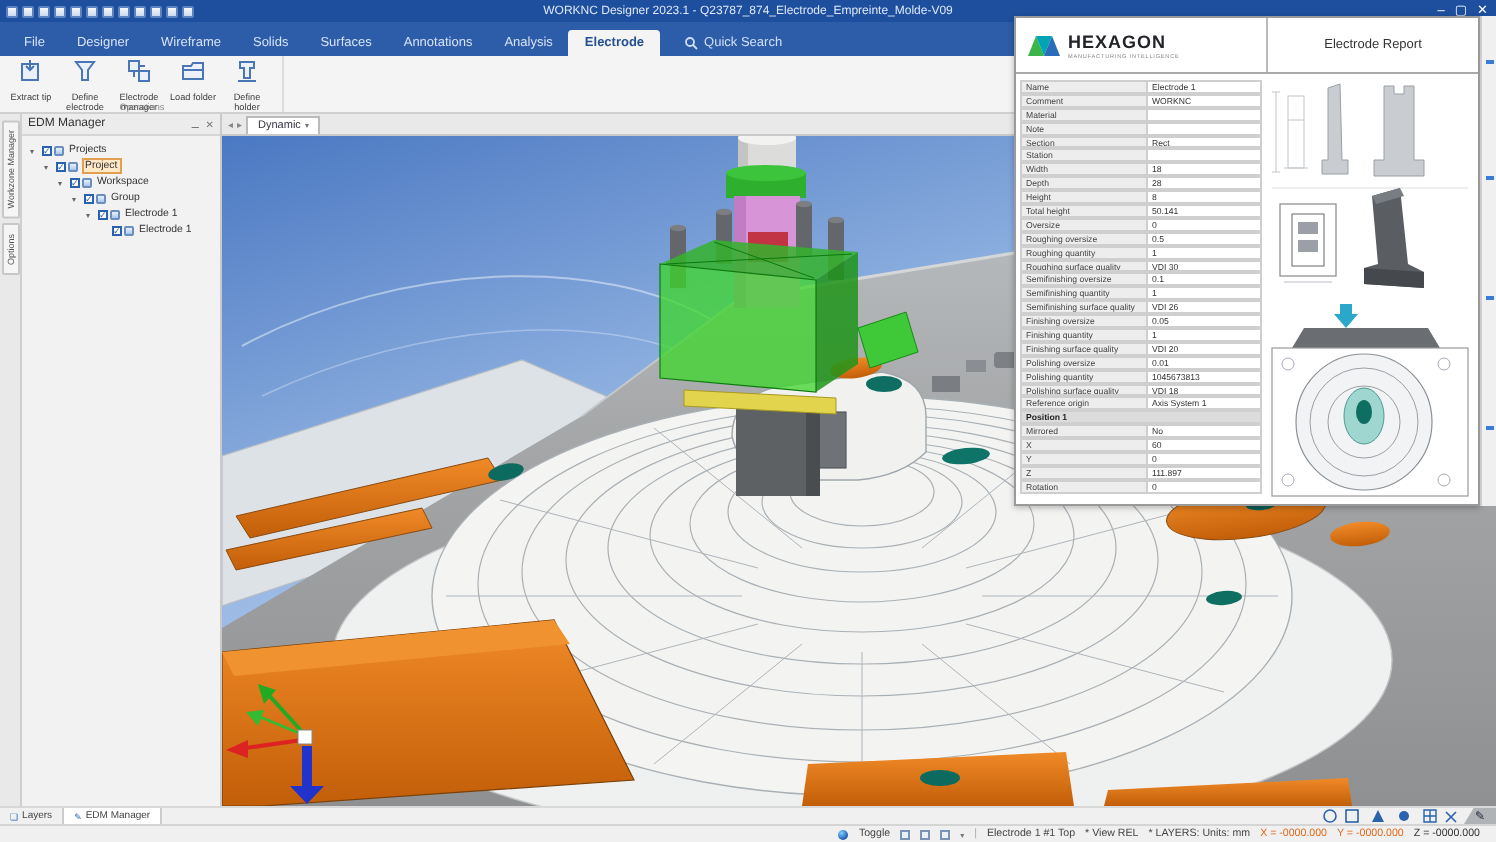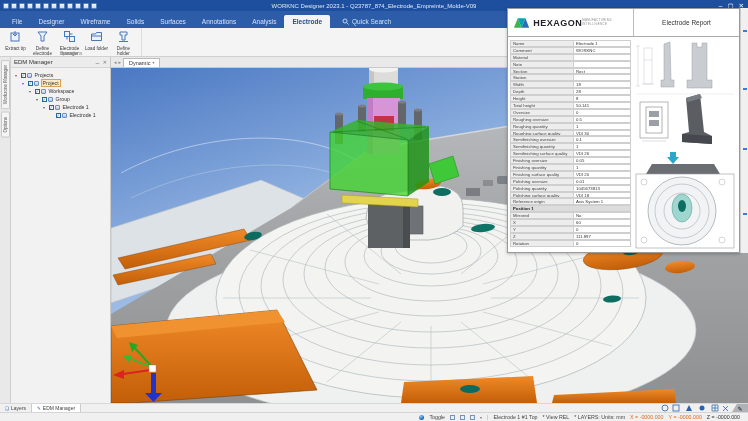--- a/index.html
+++ b/index.html
@@ -49,21 +49,21 @@
   #viewport { position:absolute; left:111px; top:57px; width:637px; height:346px; background:#dfe6ee; }
   #vp-tabstrip { height:11px; background:#e9e9e9; border-bottom:1px solid #c9c9c9; display:flex; align-items:center; gap:2px; padding-left:3px; }
   .vp-nav { font-size:5px; color:#888; }
   #vp-tab { display:flex; align-items:center; gap:2px; background:#fff; border:0.5px solid #bbb; border-bottom:none; font-size:5.5px; color:#334; padding:1px 5px; }
   #scene { position:absolute; left:0; top:11px; width:637px; height:335px; display:block; }
 
   
   #report-panel { position:absolute; left:507px; top:8px; width:233px; height:245px; background:#fff; border:1px solid #9a9a9a; z-index:5; box-shadow:0 1px 3px rgba(0,0,0,0.25); }
   #report-header { height:28px; display:flex; border-bottom:1px solid #aaa; }
   #logo-cell { width:126px; display:flex; align-items:center; gap:3px; padding-left:5px; border-right:1px solid #bbb; }
-  #brand-stack { display:flex; flex-direction:row; }
+  #brand-stack { display:flex; flex-direction:column; }
   #brand-name { font-size:9px; font-weight:bold; letter-spacing:0.5px; color:#22242a; }
   #brand-sub { font-size:2.8px; letter-spacing:0.4px; color:#888; }
   #report-title-cell { flex:1; display:flex; align-items:center; justify-content:center; font-size:6.5px; color:#333; }
   #report-table { position:absolute; left:2px; top:31px; width:121px; }
   .trow { display:flex; height:6.9px; }
   .tlabel { width:64px; background:#ededed; border:0.5px solid #cfcfcf; font-size:4.3px; line-height:6px; color:#444; padding-left:2px; overflow:hidden; white-space:nowrap; }
   .tvalue { flex:1; background:#fff; border:0.5px solid #cfcfcf; border-left:none; font-size:4.3px; line-height:6px; color:#333; padding-left:2px; overflow:hidden; white-space:nowrap; }
   .trow.header .tlabel { width:100%; background:#dcdcdc; font-weight:bold; color:#222; }
   #report-images { position:absolute; left:126px; top:31px; width:105px; height:211px; }
   #report-scroll { position:absolute; left:740px; top:8px; width:8px; height:245px; background:#f0f0f0; border-left:1px solid #ccc; z-index:6; }

